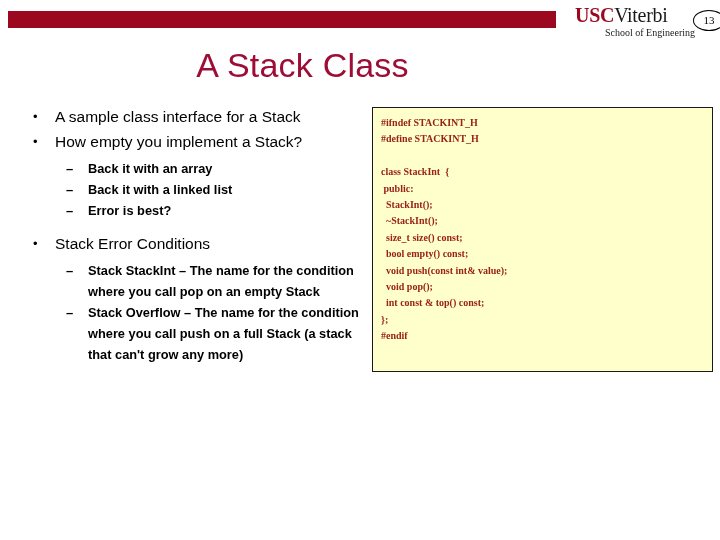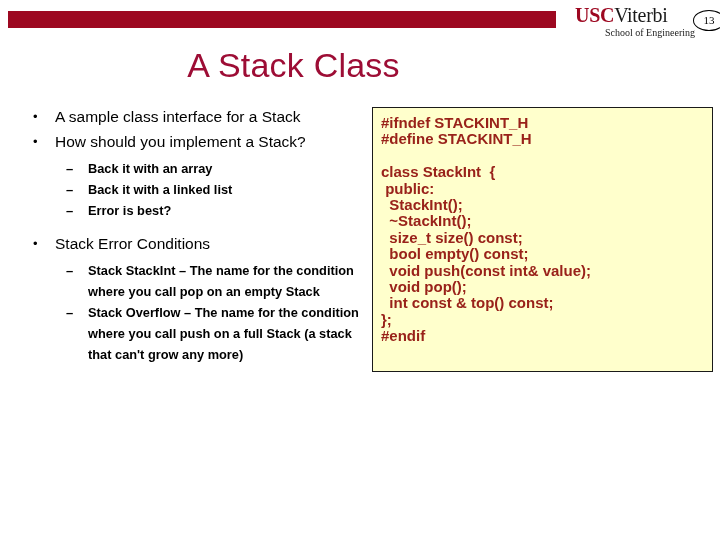--- a/index.html
+++ b/index.html
@@ -75,21 +75,21 @@
     font-family: "Liberation Serif", serif;
     font-size: 11px;
     color: #000000;
     text-align: center;
     line-height: 18px;
   }
 
   
   #slide-title {
     position: absolute;
-    left: 7px;
+    left: 16px;
     top: 46px;
     width: 573px;
     text-align: center;
     font-size: 34px;
     color: #9d0d35;
     font-family: "Liberation Sans", sans-serif;
     letter-spacing: 0.2px;
   }
 
   
@@ -145,22 +145,22 @@
     width: 341px;
     height: 265px;
     background: #ffffcc;
     border: 1.5px solid #1a1a1a;
     box-sizing: border-box;
     overflow: hidden;
   }
   #code-text {
     margin: 0;
     padding: 7px 0 0 8px;
-    font-family: Liberation Sans, sans-serif;
-    font-size: 15px;
+    font-family: Liberation Serif, serif;
+    font-size: 10px;
     line-height: 16.4px;
     color: #99221a;
     font-weight: bold;
     white-space: pre;
   }
 </style>
 </head>
 <body>
 
 <div id="slide-header">
@@ -176,21 +176,21 @@
 
 <div id="slide-title">A Stack Class</div>
 
 <div id="content-left">
   <div class="bullet-l1">
     <span class="marker">•</span>
     <span>A sample class interface for a Stack</span>
   </div>
   <div class="bullet-l1">
     <span class="marker">•</span>
-    <span>How should you implement a Stack?</span>
+    <span>How empty you implement a Stack?</span>
   </div>
 
   <div class="group-gap-small"></div>
 
   <div class="bullet-l2">
     <span class="marker">–</span>
     <span>Back it with an array</span>
   </div>
   <div class="bullet-l2">
     <span class="marker">–</span>

